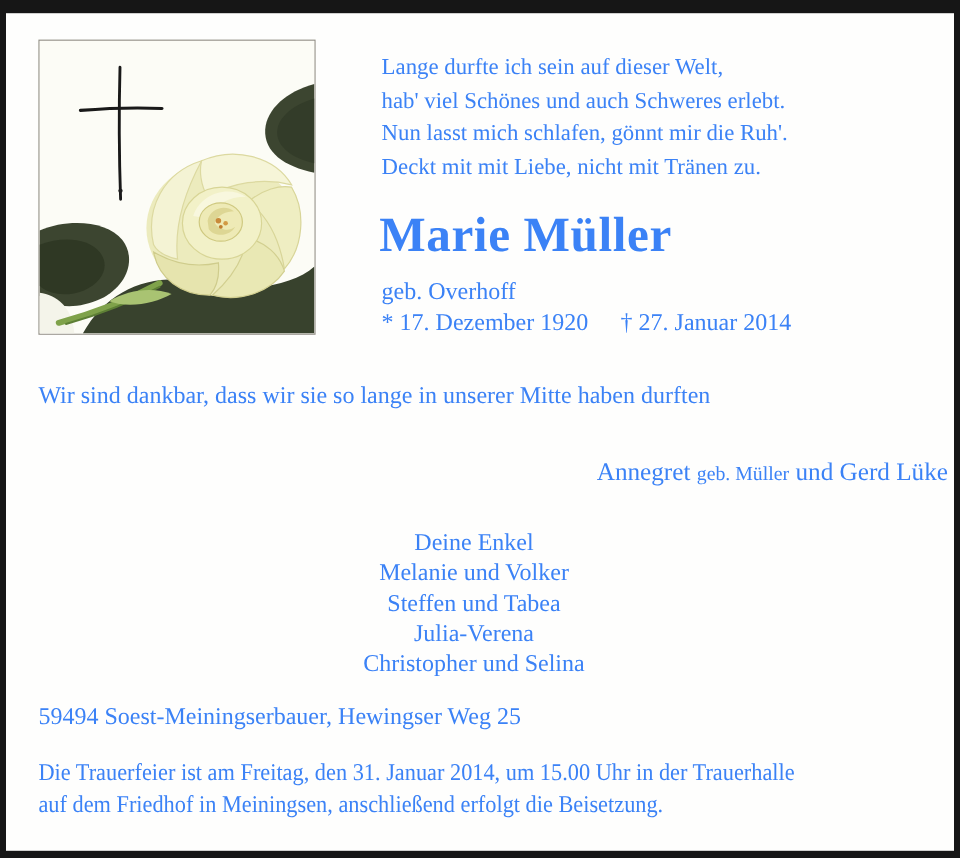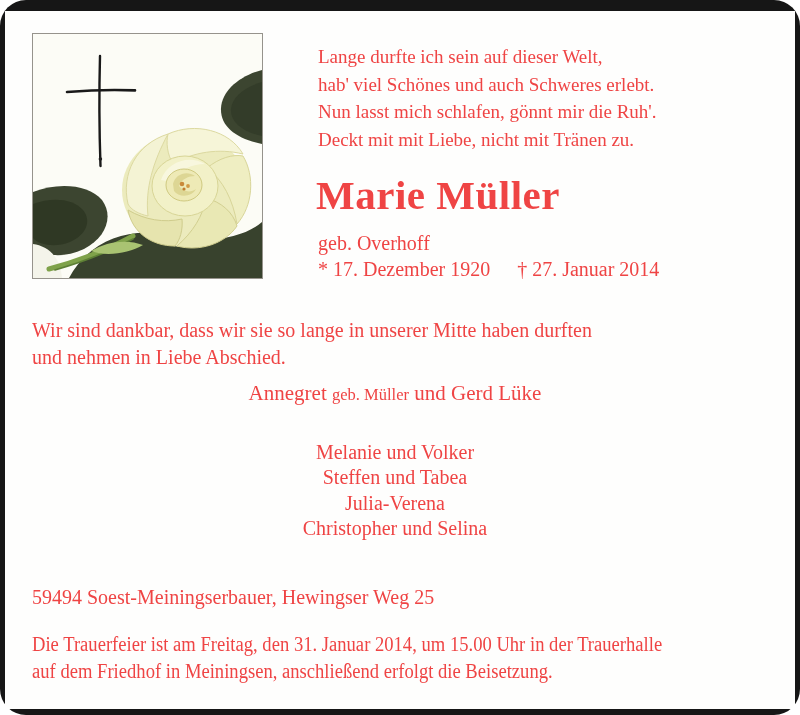--- a/index.html
+++ b/index.html
@@ -3,22 +3,21 @@
 <meta charset="utf-8">
 <style>
   html, body { margin: 0; padding: 0; background: #ffffff; }
   .page {
     position: relative;
     width: 800px;
     height: 715px;
     background: #fefefd;
     overflow: hidden;
     font-family: "Liberation Serif", "DejaVu Serif", serif;
-    color: #ef4444;
-    border-radius: 26px;
+    color: #3b82f6;
   }
   .bar { position: absolute; background: #161616; }
   .bar-top    { left: 0; top: 0; width: 800px; height: 11px; }
   .bar-left   { left: 0; top: 0; width: 5px;  height: 715px; }
   .bar-right  { right: 0; top: 0; width: 5px; height: 715px; }
   .bar-bottom { left: 0; bottom: 0; width: 800px; height: 6px; }
 
   .photo {
     position: absolute;
     left: 32px; top: 33px;
@@ -65,21 +64,21 @@
     position: absolute;
     left: 32px; top: 317px;
     font-size: 20px;
     line-height: 26.5px;
     white-space: nowrap;
   }
   .parents {
     position: absolute;
     left: 0; top: 380px;
     width: 790px;
-    text-align: center;
+    text-align: right;
     font-size: 21px;
     line-height: 26.5px;
   }
   .parents .sm { font-size: 16.5px; }
   .enkel {
     position: absolute;
     left: 0; top: 440px;
     width: 790px;
     text-align: center;
     font-size: 20px;
@@ -166,32 +165,32 @@
 
   <h1 class="deceased-name">Marie Müller</h1>
   <div class="maiden-name">geb. Overhoff</div>
   <div class="dates">
     <span class="birth">* 17. Dezember 1920</span>
     <span class="death">† 27. Januar 2014</span>
   </div>
 
   <div class="tribute">
     <div>Wir sind dankbar, dass wir sie so lange in unserer Mitte haben durften</div>
-    <div>und nehmen in Liebe Abschied.</div>
   </div>
 
   <div class="parents">
     <div>
       <span>Annegret</span>
       <span class="sm">geb. Müller</span>
       <span>und Gerd Lüke</span>
     </div>
   </div>
 
   <div class="enkel">
+    <div>Deine Enkel</div>
     <div>Melanie und Volker</div>
     <div>Steffen und Tabea</div>
     <div>Julia-Verena</div>
     <div>Christopher und Selina</div>
   </div>
 
   <div class="address">59494 Soest-Meiningserbauer, Hewingser Weg 25</div>
 
   <div class="funeral">
     <div>Die Trauerfeier ist am Freitag, den 31. Januar 2014, um 15.00 Uhr in der Trauerhalle</div>

